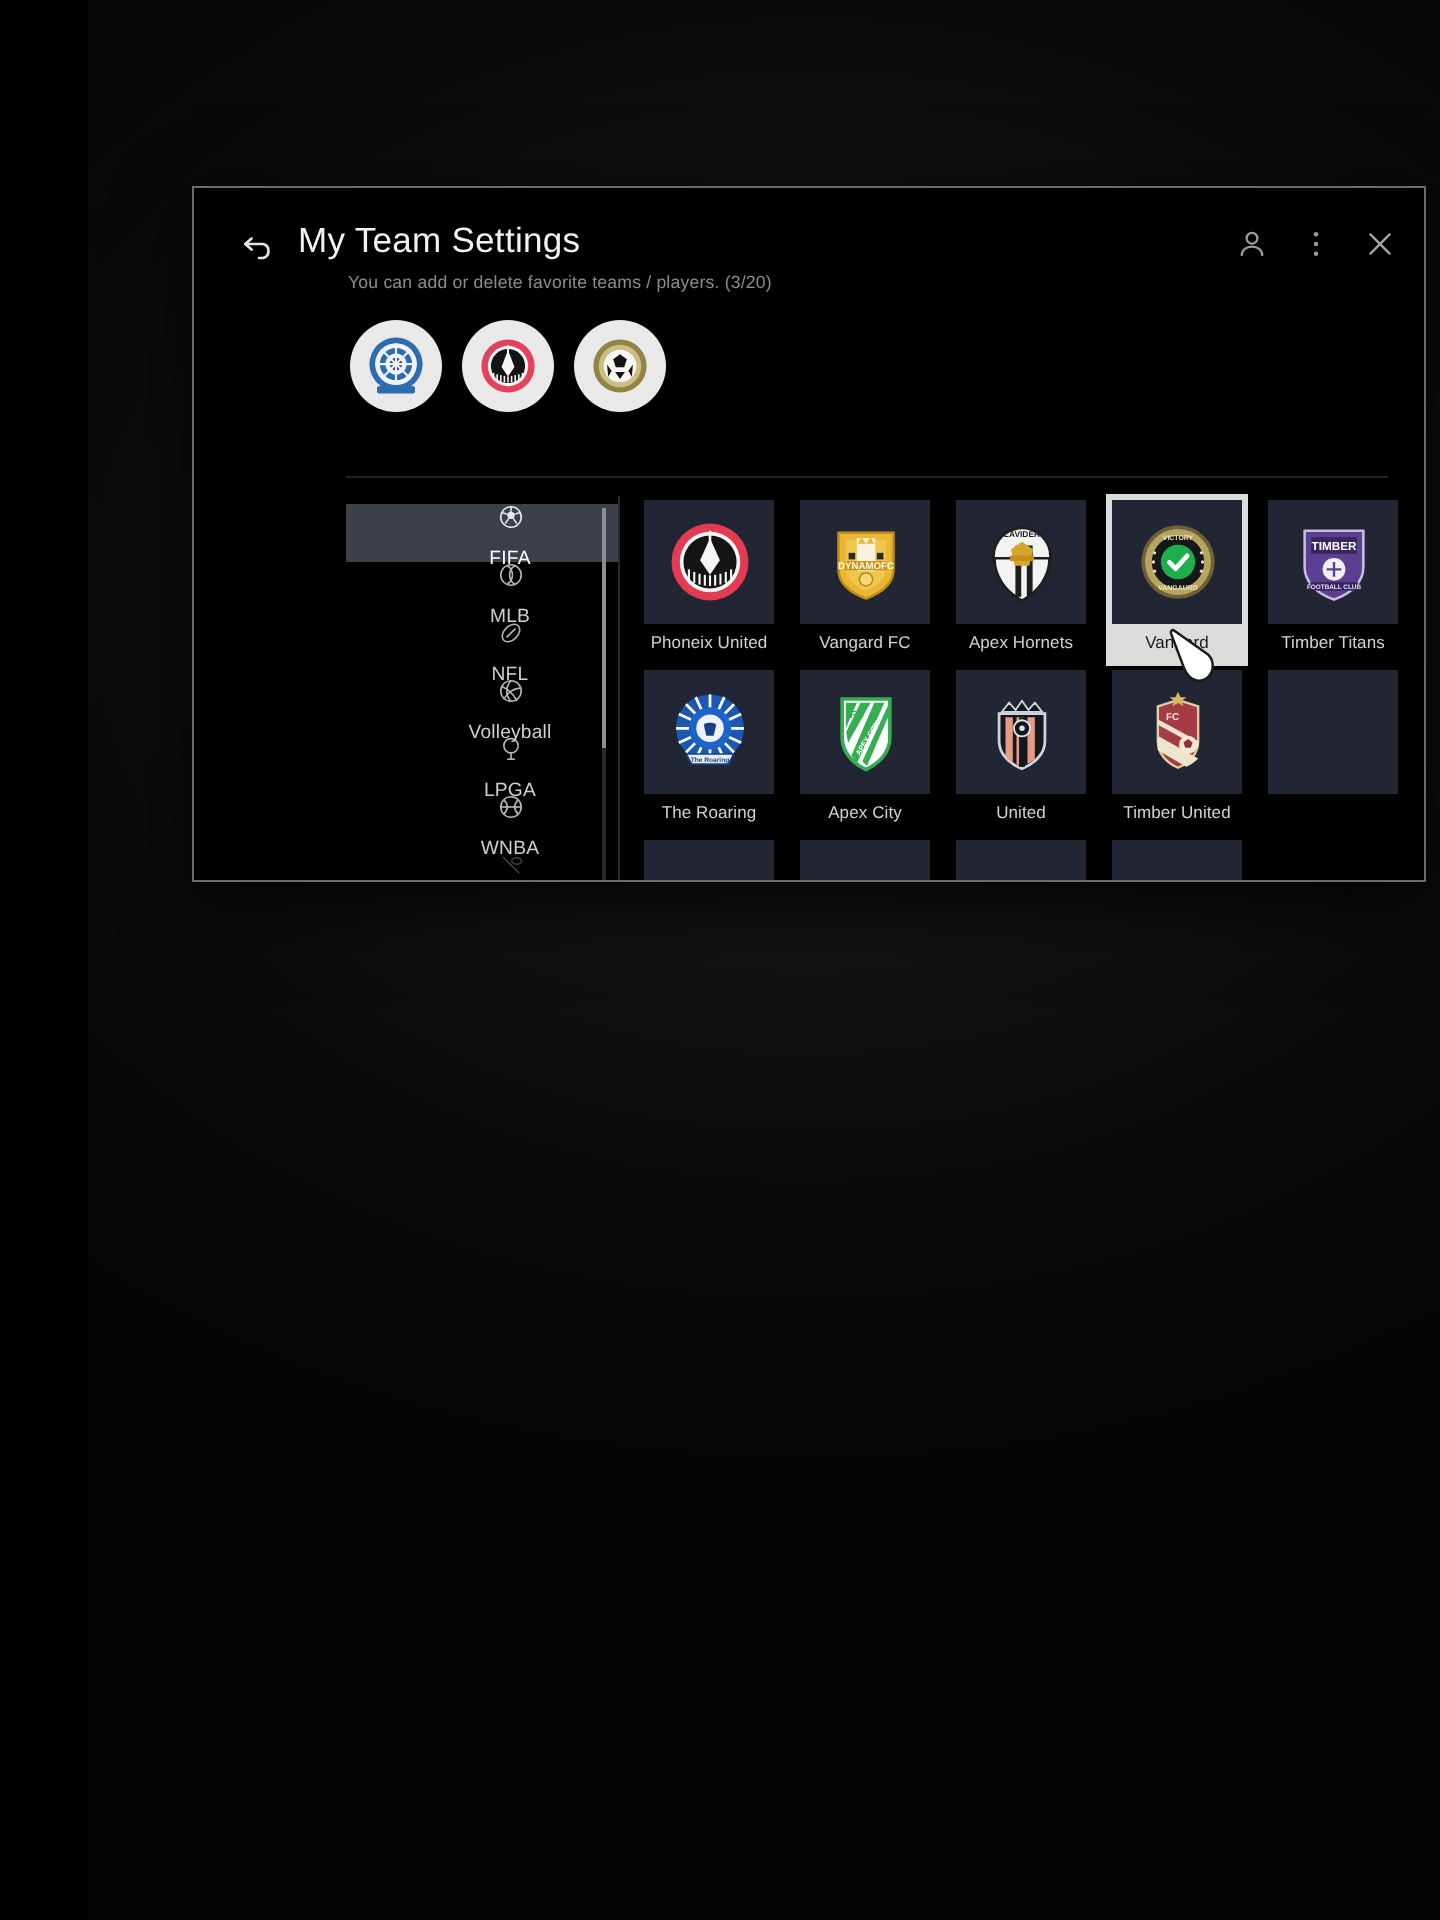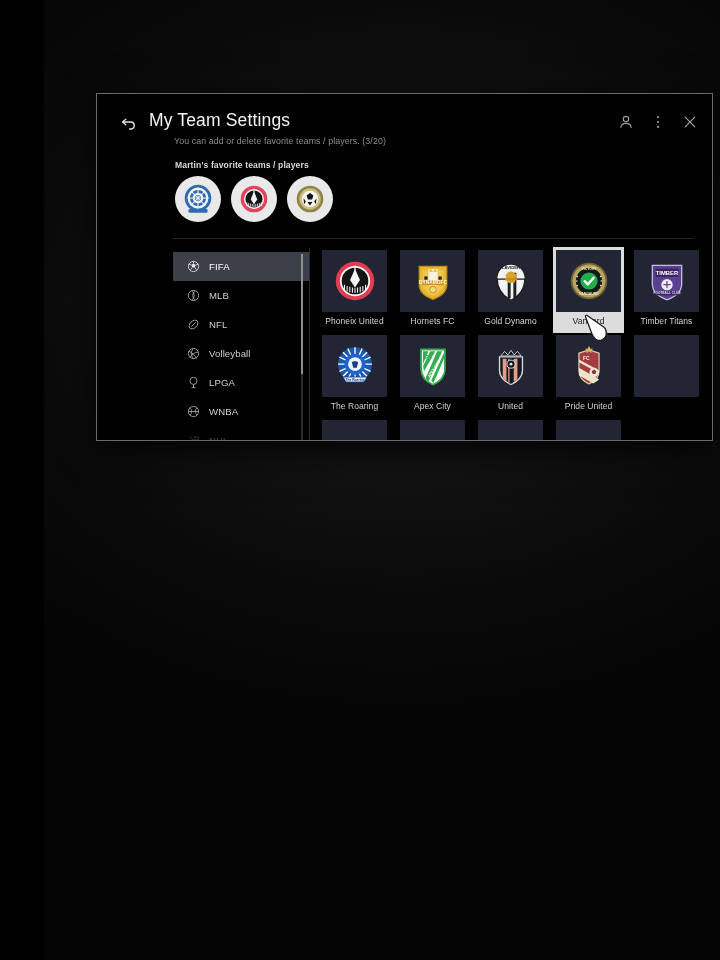--- a/index.html
+++ b/index.html
@@ -127,26 +127,27 @@
     width: 136px;
     margin-left: 76px;
     padding-top: 6px;
     overflow: hidden;
     flex: 0 0 auto;
   }
   .side-item {
     display: flex;
     align-items: center;
     height: 29px;
-    padding-left: 14px;
+    padding-left: 28px;
     gap: 9px;
     cursor: pointer;
     color: #cfcfd1;
     font-size: 9.6px;
     letter-spacing: 0.1px;
+    flex-direction: column;
   }
   .side-item.selected {
     background: #3b4049;
     color: #ffffff;
   }
   .side-item .sicon {
     width: 13px; height: 13px;
     flex: 0 0 auto;
     opacity: 0.88;
   }
@@ -265,21 +266,20 @@
               <line x1="3.2" y1="3.2" x2="12.8" y2="12.8"></line>
               <line x1="12.8" y1="3.2" x2="3.2" y2="12.8"></line>
             </svg>
           </span>
         </div>
 
       </div>
     </div>
 
     <div class="fav-section">
-      <div class="fav-label">Martin's favorite teams / players</div>
       <div class="fav-row">
 
         <div class="fav-avatar">
           <svg viewBox="0 0 40 40" width="38" height="38">
             <circle cx="20" cy="19" r="14" fill="#2f6bb0"></circle>
             <circle cx="20" cy="19" r="11" fill="#f0f2f5"></circle>
             <circle cx="20" cy="19" r="8.5" fill="#2f6bb0"></circle>
             <circle cx="20" cy="19" r="5.6" fill="#f0f2f5"></circle>
             <circle cx="20" cy="19" r="3.3" fill="#1b4a86"></circle>
             <g stroke="#f0f2f5" stroke-width="1.1">
@@ -452,36 +452,36 @@
                 <path d="M13 12 H35 V27 C35 33.5 29.5 37.5 24 40 C18.5 37.5 13 33.5 13 27 Z" fill="#f0c64e"></path>
                 <rect x="19" y="11" width="10" height="18" fill="#f7f1de"></rect>
                 <path d="M19.5 14 L21.5 10.5 L24 14 L26.5 10.5 L28.5 14 Z" fill="#e9b733"></path>
                 <rect x="14.5" y="19" width="3.6" height="3.6" fill="#2a2a2a"></rect>
                 <rect x="29.9" y="19" width="3.6" height="3.6" fill="#2a2a2a"></rect>
                 <rect x="12.5" y="23.5" width="23" height="5" fill="#c99415"></rect>
                 <text x="24" y="27.6" font-size="5.3" font-family="Liberation Sans, sans-serif" fill="#fff8e4" text-anchor="middle" font-weight="bold">DYNAMOFC</text>
                 <circle cx="24" cy="33.5" r="3.6" fill="#f5d778" stroke="#b9870e" stroke-width="0.8"></circle>
               </svg>
             </div>
-            <div class="card-label">Hornets FC</div>
+            <div class="card-label">Vangard FC</div>
           </div>
 
           <div class="card">
             <div class="card-thumb">
               <svg viewBox="0 0 48 48" width="44" height="44">
                 <circle cx="24" cy="21" r="15.5" fill="#f3f3f3" stroke="#1e1e1e" stroke-width="1.4"></circle>
                 <path d="M9 22 C9 32 15 40 24 45 C33 40 39 32 39 22 Z" fill="#f3f3f3" stroke="#1e1e1e" stroke-width="1.4"></path>
                 <rect x="20.4" y="15" width="3.2" height="28" fill="#1e1e1e"></rect>
                 <rect x="26.6" y="15" width="3.2" height="28" fill="#1e1e1e"></rect>
                 <path d="M24 13 L30 17 L28 26 H20 L18 17 Z" fill="#d8a62c"></path>
                 <rect x="17.5" y="20.5" width="13" height="3" fill="#c6901c"></rect>
                 <text x="24" y="10.4" font-size="4.6" font-family="Liberation Sans, sans-serif" fill="#1e1e1e" text-anchor="middle" font-weight="bold">LAVIDER</text>
               </svg>
             </div>
-            <div class="card-label">Gold Dynamo</div>
+            <div class="card-label">Apex Hornets</div>
           </div>
 
           <div class="card selected">
             <div class="card-thumb">
               <svg viewBox="0 0 48 48" width="44" height="44">
                 <circle cx="24" cy="24" r="20" fill="#6e6135"></circle>
                 <circle cx="24" cy="24" r="18" fill="#b6a461"></circle>
                 <circle cx="24" cy="24" r="14.3" fill="#15181a"></circle>
                 <circle cx="24" cy="24" r="9.4" fill="#1fae4c"></circle>
                 <path d="M19.3 24.2 L22.7 27.6 L29 20.6" fill="none" stroke="#ffffff" stroke-width="2.6" stroke-linecap="round" stroke-linejoin="round"></path>
@@ -581,21 +581,21 @@
               <svg viewBox="0 0 48 48" width="44" height="44">
                 <path d="M13 10 L24 6.5 L35 10 V29 C35 36 30 41 24 43.5 C18 41 13 36 13 29 Z" fill="#a43c46" stroke="#e0cfa0" stroke-width="1.3"></path>
                 <path d="M13 20 L35 32 V29 L13 17 Z" fill="#eee4cc"></path>
                 <path d="M13 26 L35 38.5 C33.4 40.2 31 41.9 28.5 43 L13 34 Z" fill="#eee4cc"></path>
                 <text x="21" y="17.5" font-size="5.4" font-family="Liberation Sans, sans-serif" fill="#f3e9d2" text-anchor="middle" font-weight="bold">FC</text>
                 <circle cx="29.5" cy="31" r="5" fill="#f3e9d2"></circle>
                 <path d="M29.5 27.8 L32 29.7 L31 32.6 H28 L27 29.7 Z" fill="#8e2f38"></path>
                 <path d="M24 2 L25.4 5.1 L28.6 5.1 L26 7 L27 10 L24 8.2 L21 10 L22 7 L19.4 5.1 L22.6 5.1 Z" fill="#d5b75f"></path>
               </svg>
             </div>
-            <div class="card-label">Pride United</div>
+            <div class="card-label">Timber United</div>
           </div>
 
           <div class="card">
             <div class="card-thumb"></div>
           </div>
           <div class="card">
             <div class="card-thumb"></div>
           </div>
           <div class="card">
             <div class="card-thumb"></div>

